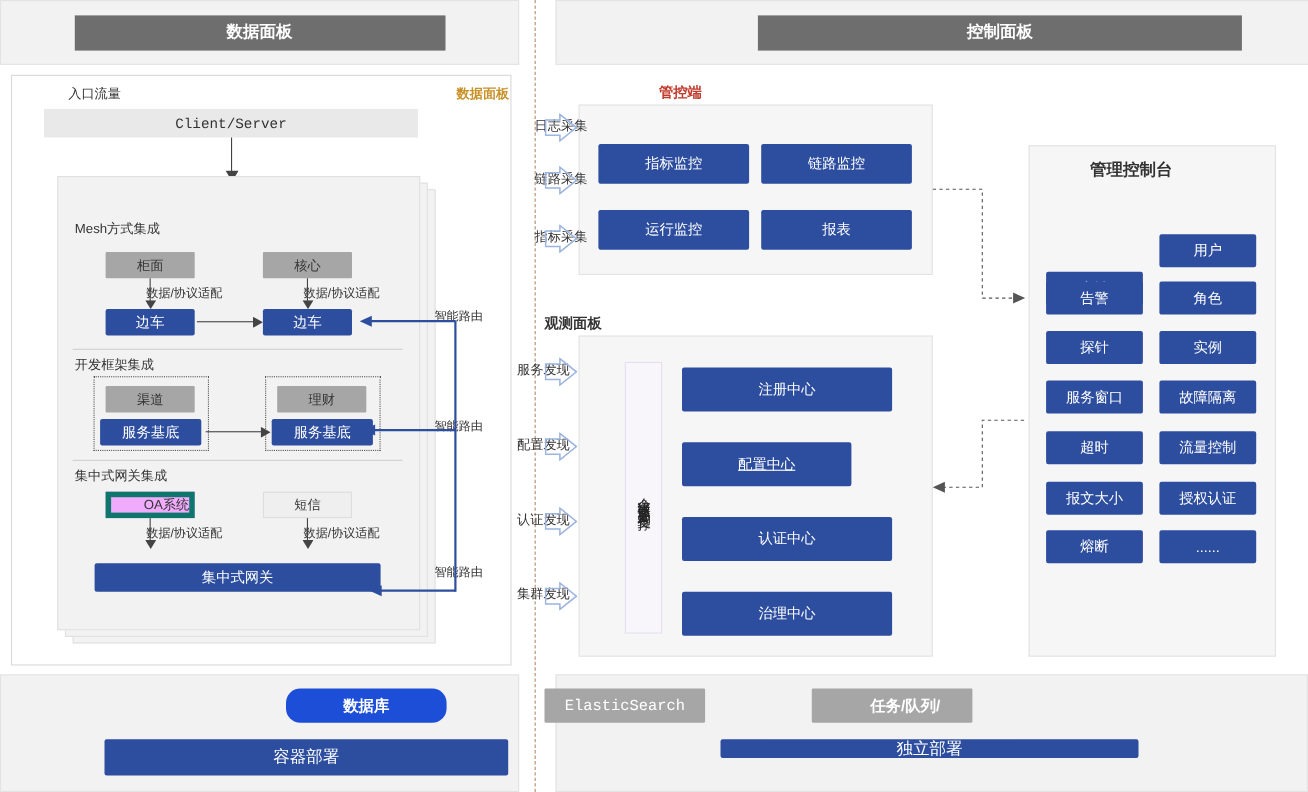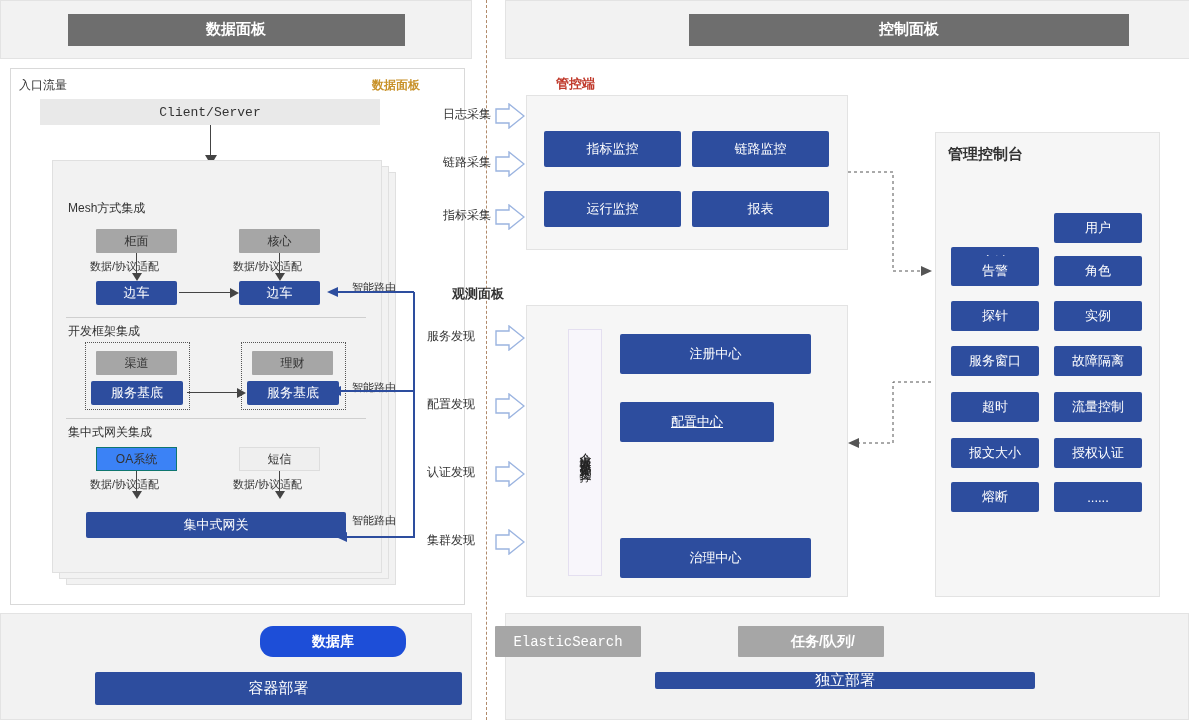--- a/index.html
+++ b/index.html
@@ -48,21 +48,21 @@
     display:flex; align-items:center; justify-content:center;
     font-size:12px;
     border-radius:1px;
   }
   .lightgray-box {
     background:#e9e9e9;
     color:#333;
     display:flex; align-items:center; justify-content:center;
     font-size:12px;
   }
-  .label { position:absolute; font-size:12px; color:#333; }
+  .label { position:absolute; font-size:12px; color:#333;margin-left:43px; }
   .label-orange { color:#c8922a; font-weight:bold; }
   .label-red { color:#c0392b; font-weight:bold; font-size:13px; }
   .label-bold { font-weight:bold; font-size:13px; }
   .divider {
     position:absolute;
     border-left:1px dashed #b08a6a;
     top:0; height:720px;
   }
   .dotted-group {
     position:absolute;
@@ -181,21 +181,21 @@
     </div>
     <div class="thin-line" style="left:176px; top:323px; width:52px; height:1px;"></div>
     <svg style="position:absolute; left:226px; top:319px;" width="9" height="10">
       <polygon points="9,5 0,0 0,10" fill="#444"></polygon>
     </svg>
     <div class="label" style="left:341px; top:311px; font-size:11px;">智能路由</div>
 
     <div class="thin-line" style="left:55px; top:349px; width:300px; height:1px; background:#cfcfcf;"></div>
 
     <div class="sub-sec-label" style="left:57px; top:355px;">集中式网关集成</div>
-    <div class="lightgray-box" style="position:absolute; left:85px; top:378px; width:81px; height:24px; background:#3b82f6; border:1px solid #0f766e;">
+    <div class="lightgray-box" style="position:absolute; left:85px; top:378px; width:81px; height:24px; background:#f0abfc; border:5px solid #0f766e;justify-content:flex-end;">
       <span>OA系统</span>
     </div>
     <div class="lightgray-box" style="position:absolute; left:228px; top:378px; width:81px; height:24px; background:#efefef; border:1px solid #ddd;">
       <span>短信</span>
     </div>
     <div class="label" style="left:79px; top:408px; font-size:11px;">数据/协议适配</div>
     <div class="label" style="left:222px; top:408px; font-size:11px;">数据/协议适配</div>
     <div class="thin-line" style="left:125px; top:402px; width:1px; height:22px;"></div>
     <svg style="position:absolute; left:121px; top:422px;" width="10" height="8">
       <polygon points="5,8 0,0 10,0" fill="#444"></polygon>
@@ -282,20 +282,23 @@
     <div class="inner-white vert-text" style="left:41px; top:23px; width:34px; height:247px; background:#f8f6fb; border:1px solid #e4dff0;">
       <span>企业级微服务架构支撑</span>
     </div>
 
     <div class="blue-box" style="position:absolute; left:93px; top:28px; width:191px; height:40px;">
       <span>注册中心</span>
     </div>
     <div class="blue-box" style="position:absolute; left:93px; top:96px; width:154px; height:40px;text-decoration:underline;">
       <span>配置中心</span>
     </div>
+    <div class="blue-box" style="position:absolute; left:93px; top:164px; width:191px; height:40px;">
+      <span>认证中心</span>
+    </div>
     <div class="blue-box" style="position:absolute; left:93px; top:232px; width:191px; height:40px;">
       <span>治理中心</span>
     </div>
   </div>
 
   <svg style="position:absolute; left:0; top:0;" width="1189" height="720">
     <polyline points="848,172 893,172 893,271 925,271" fill="none" stroke="#555" stroke-width="1" stroke-dasharray="3,3"></polyline>
     <polygon points="932,271 921,266 921,276" fill="#555"></polygon>
     <polyline points="931,382 893,382 893,443 855,443" fill="none" stroke="#555" stroke-width="1" stroke-dasharray="3,3"></polyline>
     <polygon points="848,443 859,438 859,448" fill="#555"></polygon>

